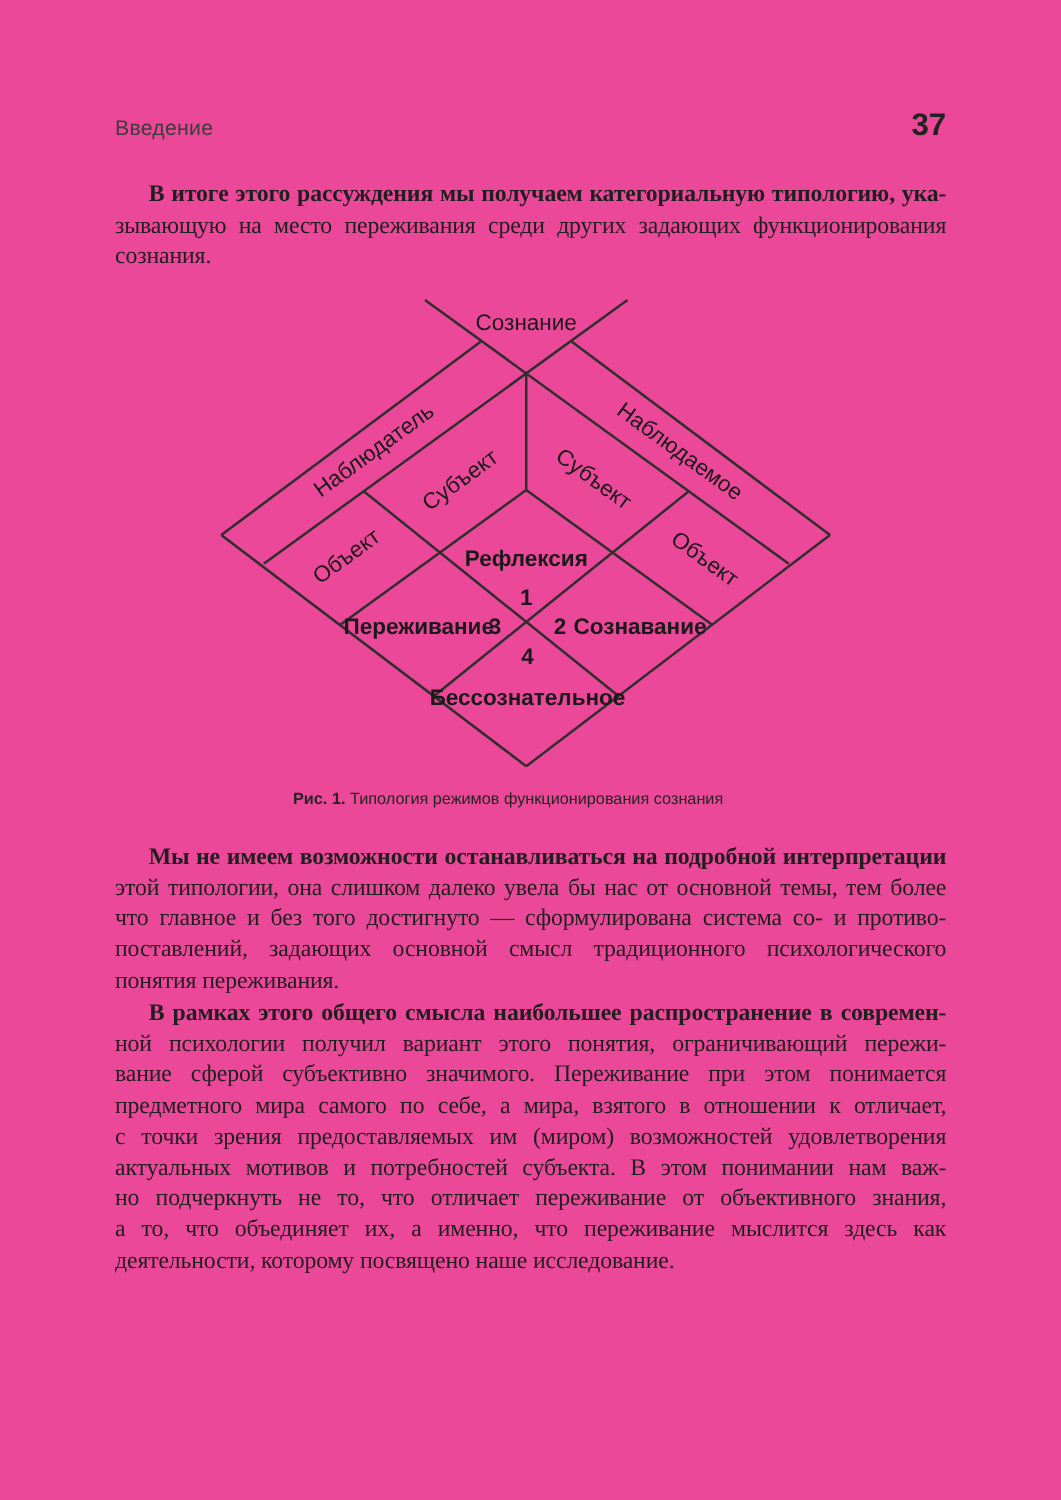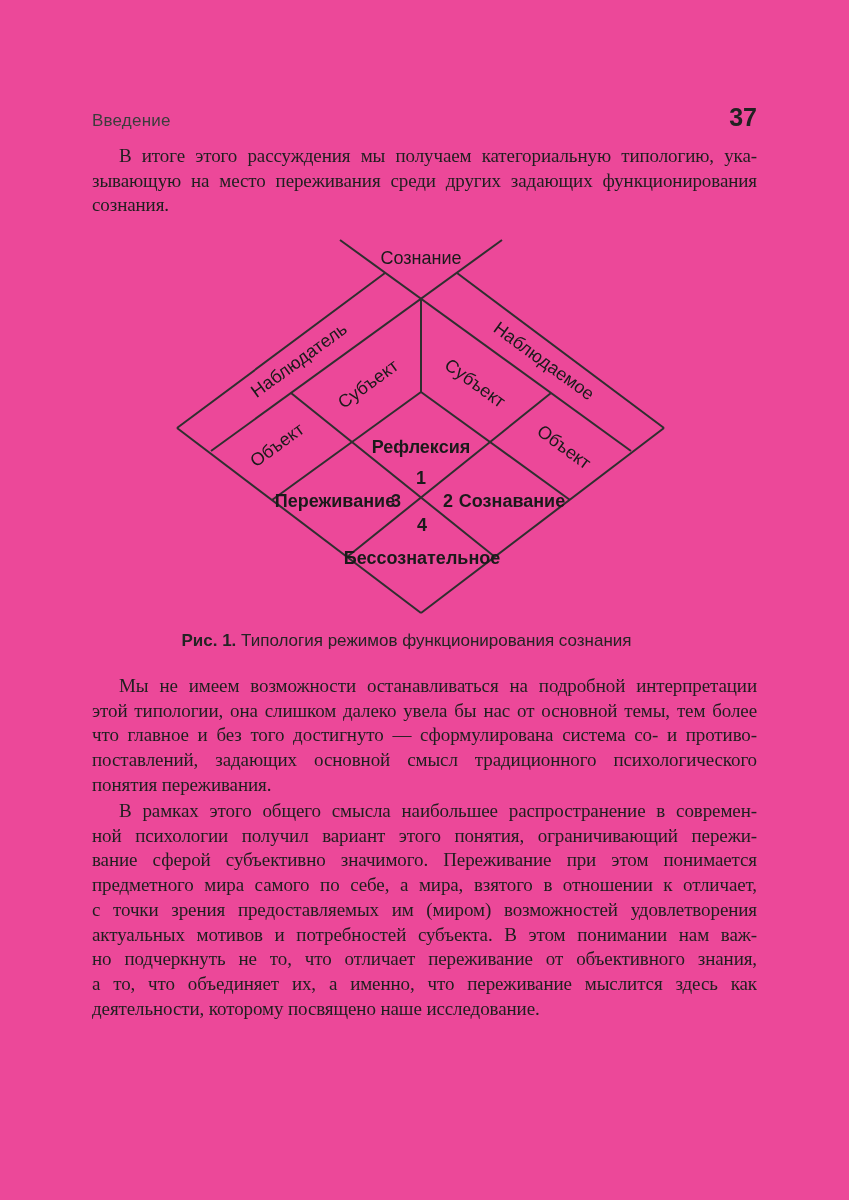--- a/index.html
+++ b/index.html
@@ -2,31 +2,31 @@
 <html><head>
 <meta charset="utf-8">
 <style>
   html,body{margin:0;padding:0;background:#ffffff;}
   .page{position:relative;width:849px;height:1200px;background:#ec4899;overflow:hidden;
         font-family:"Liberation Serif",serif;color:#1f1f1f;}
   .runhead{position:absolute;left:92px;top:86px;width:665px;display:flex;
            justify-content:space-between;align-items:baseline;
            font-family:"Liberation Sans",sans-serif;}
   .runtitle{font-size:17px;color:#3c3c3c;letter-spacing:.2px;}
-  .pagenum{font-size:25px;font-weight:bold;color:#222222;margin-top:17px;}
+  .pagenum{font-size:25px;font-weight:bold;color:#222222;}
   .para{position:absolute;left:92px;width:665px;font-size:19px;line-height:24.7px;
         letter-spacing:-0.1px;}
   .p1{top:144px;}
   .p2{top:674px;}
   .p3{top:799px;}
   .ln{text-align:justify;text-align-last:justify;}
   .ln.last{text-align-last:left;}
-  .ind{text-indent:27px;}
+  .ind{text-indent:27px;font-weight:bold;}
   .caption{position:absolute;left:92px;top:631px;width:665px;text-align:center;
-           font-family:"Liberation Sans",sans-serif;font-size:17px;color:#242424;
+           font-family:"Liberation Sans",sans-serif;font-size:13px;color:#242424;
            transform:translateX(-18px);}
   svg.diagram{position:absolute;left:150px;top:225px;}
   svg.diagram line{stroke:#2f2f2f;stroke-width:2;fill:none;}
   svg.diagram text{font-family:"Liberation Sans",sans-serif;font-size:18px;fill:#1a1a1a;}
   svg.diagram text.b{font-weight:bold;}
   em{font-style:italic;}
 </style>
 </head>
 <body>
 

